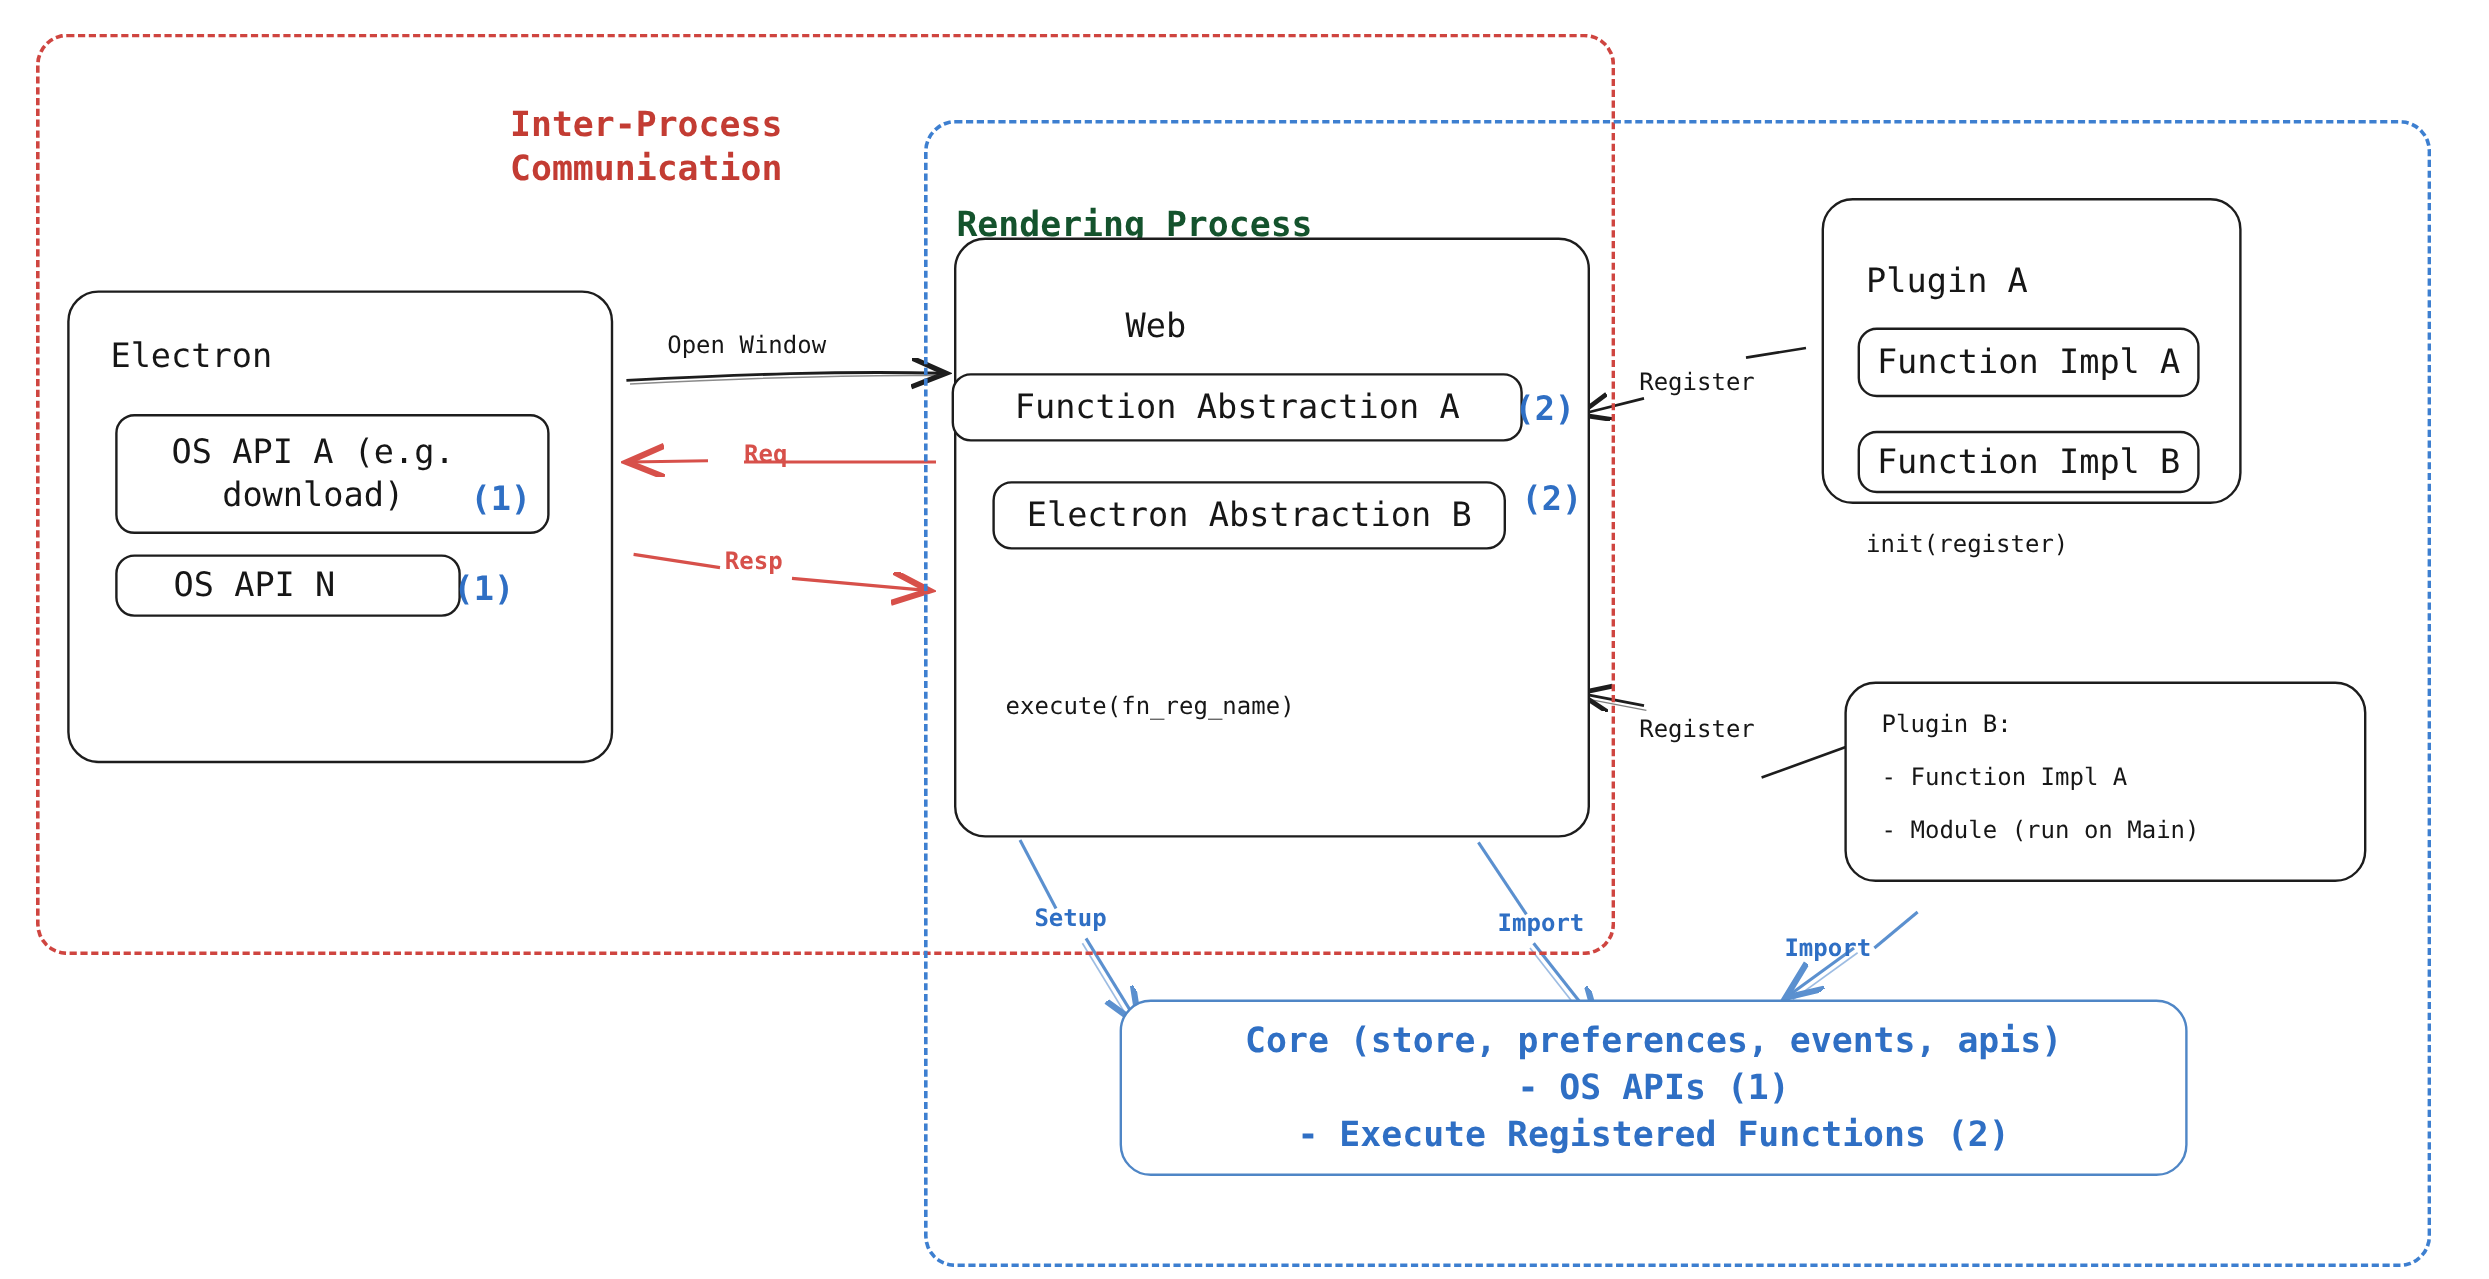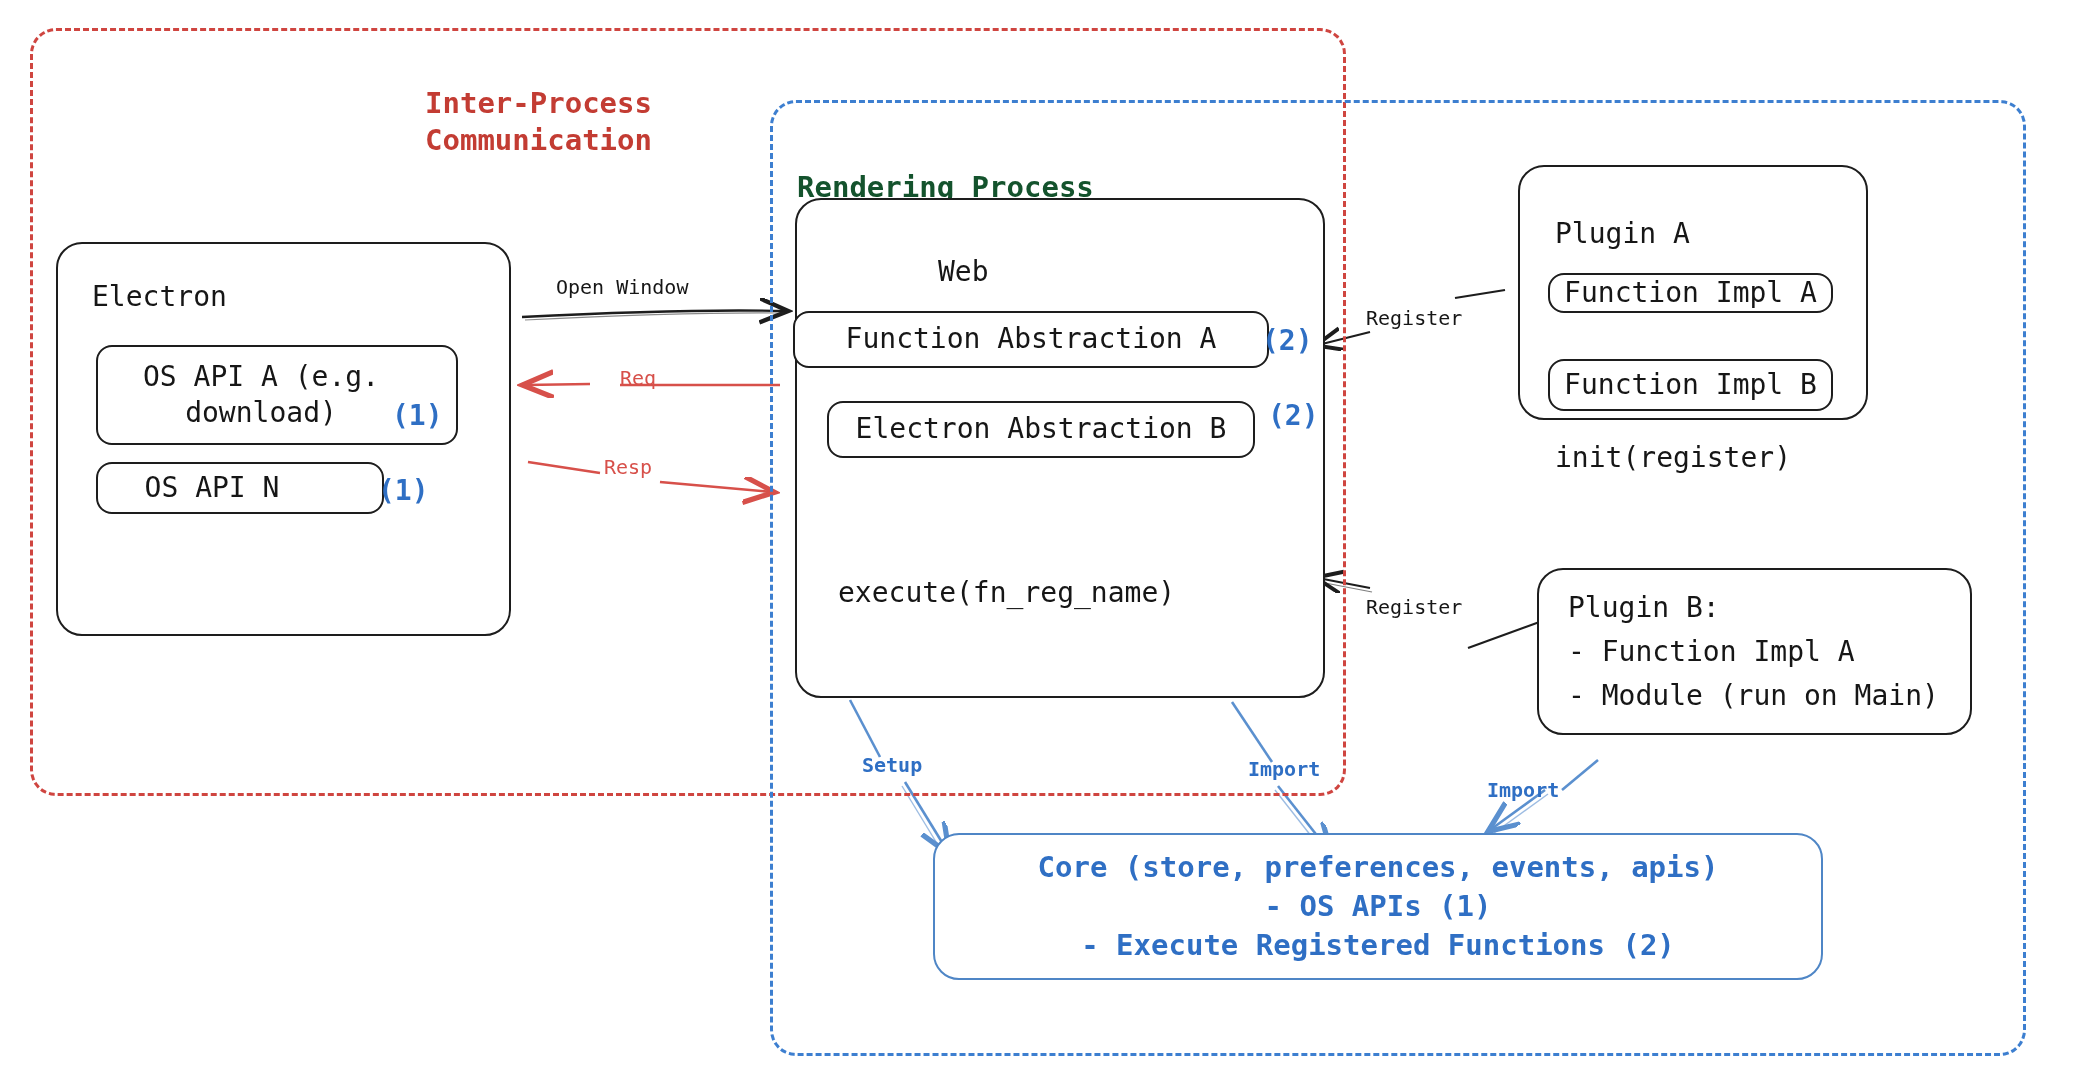--- a/index.html
+++ b/index.html
@@ -65,21 +65,21 @@
     text-align: center;
   }
   .box-title {
     position: absolute;
     font-size: 28px;
     color: #161616;
     white-space: pre;
   }
   .box-text {
     position: absolute;
-    font-size: 28px;
+    font-size: 20px;
     color: #161616;
     white-space: pre;
     line-height: 1.32;
   }
   .inner-text {
     font-size: 28px;
     color: #161616;
     white-space: pre;
     line-height: 1.3;
   }
@@ -93,21 +93,21 @@
     white-space: pre;
   }
 
   
   .edge-label {
     position: absolute;
     font-size: 20px;
     white-space: pre;
   }
   .edge-black { color: #161616; }
-  .edge-red   { color: #d7504a; font-weight: 400; }
+  .edge-red   { color: #d7504a; font-weight: 700; }
   .edge-blue  { color: #2f6fc4; font-weight: 700; }
 
   
   .core-box {
     position: absolute;
     border: 2.5px solid #4f86c6;
     border-radius: 26px;
     background: #ffffff;
     box-sizing: border-box;
     display: flex;
@@ -220,21 +220,21 @@
     <span class="inner-text">Electron Abstraction B</span>
   </div>
   <div class="marker" style="left:1268px; top:399px;">(2)</div>
 
 
   <div class="box-text" style="left:838px; top:575px;">execute(fn_reg_name)</div>
 
   <div class="box" style="left:1518px; top:165px; width:350px; height:255px;"></div>
   <div class="box-title" style="left:1555px; top:217px;">Plugin A</div>
 
-  <div class="box-inner" style="left:1548px; top:273px; width:285px; height:40px;text-align:right;">
+  <div class="box-inner" style="left:1548px; top:273px; width:285px; height:58px;text-align:right;">
     <span class="inner-text">Function Impl A</span>
   </div>
 
   <div class="box-inner" style="left:1548px; top:359px; width:285px; height:52px;">
     <span class="inner-text">Function Impl B</span>
   </div>
 
   <div class="box-text" style="left:1555px; top:440px;">init(register)</div>
 
   <div class="box" style="left:1537px; top:568px; width:435px; height:167px;"></div>

